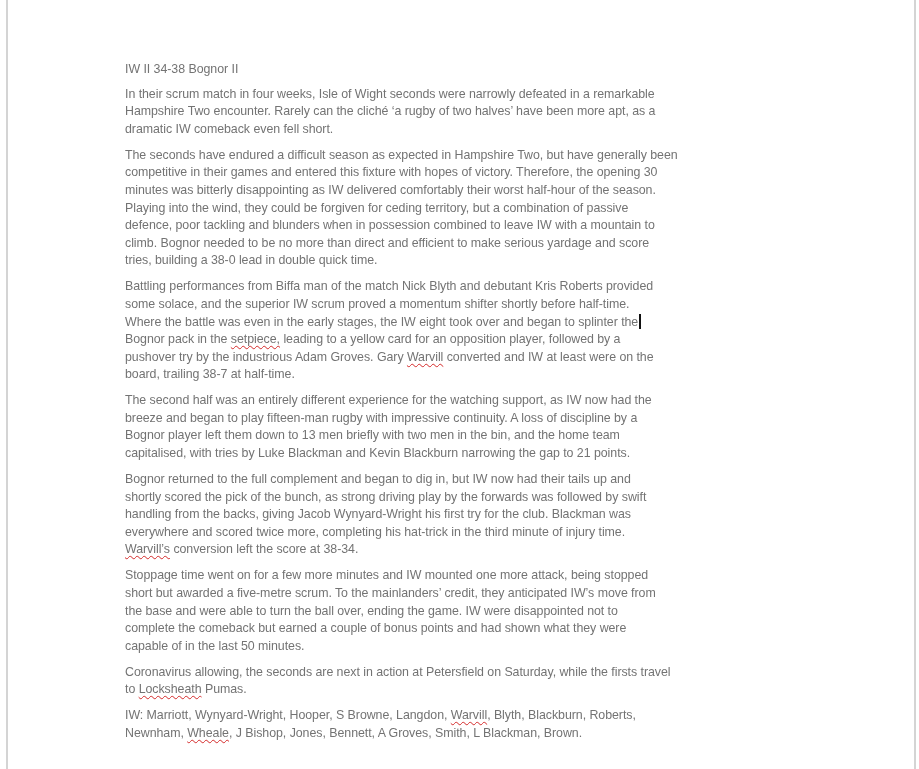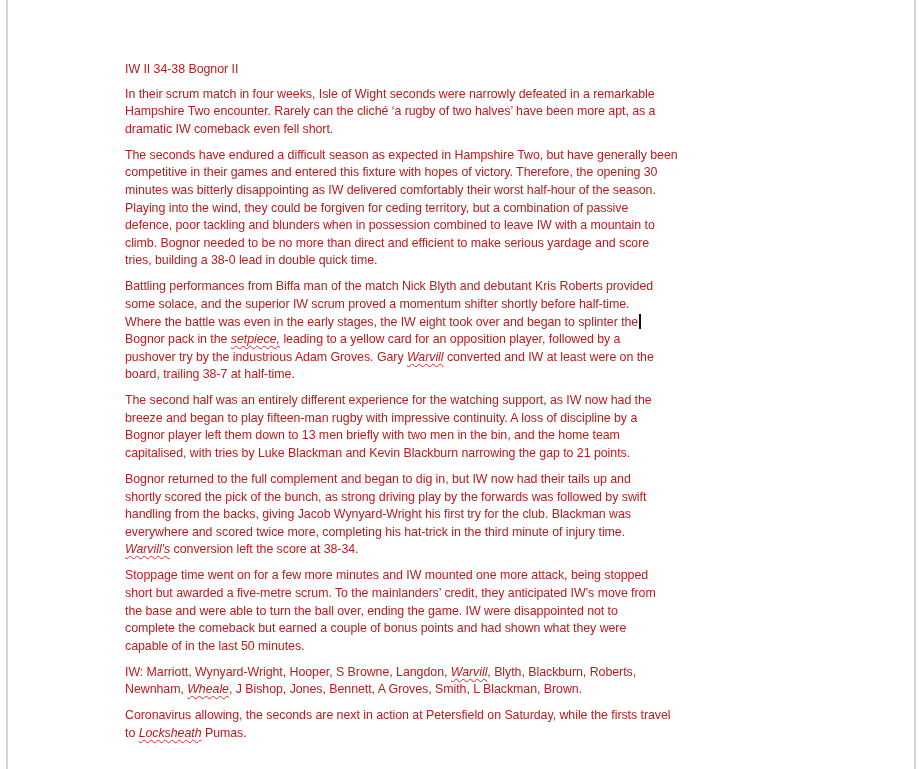--- a/index.html
+++ b/index.html
@@ -16,35 +16,34 @@
     .page-edge-right {
       position: absolute; left: 914px; top: 0; width: 2px; height: 769px;
       background: #d4d4d4;
     }
     .page {
       position: absolute; left: 8px; top: 0; width: 906px; height: 769px;
       background: #ffffff;
     }
     .body-text {
       position: absolute; left: 117px; top: 61px; width: 700px;
-      color: #b91c1c;
+      color: #737373;
       font-size: 12.4px;
       line-height: 17.6px;
       letter-spacing: -0.05px;
     }
     .body-text p {
       margin: 0 0 8.4px 0;
       white-space: nowrap;
     }
     .title { margin-bottom: 7px !important; }
     .spell {
       text-decoration: underline wavy #d42a2a;
       text-decoration-thickness: 1px;
       text-underline-offset: 2px;
-      font-style: italic;
     }
     .caret {
       display: inline-block; width: 2px; height: 15px;
       background: #111111; vertical-align: -3px; margin-left: 1px;
     }
   </style>
 </head>
 <body>
 
 <div class="page-edge-left"></div>
@@ -54,17 +53,17 @@
   <div class="body-text">
     <p class="title">IW II 34-38 Bognor II</p>
 
     <div id="paras">
         <p><span>In their scrum match in four weeks, Isle of Wight seconds were narrowly defeated in a remarkable</span><br><span>Hampshire Two encounter. Rarely can the cliché ‘a rugby of two halves’ have been more apt, as a</span><br><span>dramatic IW comeback even fell short.</span></p>
         <p><span>The seconds have endured a difficult season as expected in Hampshire Two, but have generally been</span><br><span>competitive in their games and entered this fixture with hopes of victory. Therefore, the opening 30</span><br><span>minutes was bitterly disappointing as IW delivered comfortably their worst half-hour of the season.</span><br><span>Playing into the wind, they could be forgiven for ceding territory, but a combination of passive</span><br><span>defence, poor tackling and blunders when in possession combined to leave IW with a mountain to</span><br><span>climb. Bognor needed to be no more than direct and efficient to make serious yardage and score</span><br><span>tries, building a 38-0 lead in double quick time.</span></p>
         <p><span>Battling performances from Biffa man of the match Nick Blyth and debutant Kris Roberts provided</span><br><span>some solace, and the superior IW scrum proved a momentum shifter shortly before half-time.</span><br><span>Where the battle was even in the early stages, the IW eight took over and began to splinter the</span><span class="caret"></span><br><span><span>Bognor pack in the </span><span class="spell">setpiece,</span><span> leading to a yellow card for an opposition player, followed by a</span></span><br><span><span>pushover try by the industrious Adam Groves. Gary </span><span class="spell">Warvill</span><span> converted and IW at least were on the</span></span><br><span>board, trailing 38-7 at half-time.</span></p>
         <p><span>The second half was an entirely different experience for the watching support, as IW now had the</span><br><span>breeze and began to play fifteen-man rugby with impressive continuity. A loss of discipline by a</span><br><span>Bognor player left them down to 13 men briefly with two men in the bin, and the home team</span><br><span>capitalised, with tries by Luke Blackman and Kevin Blackburn narrowing the gap to 21 points.</span></p>
         <p><span>Bognor returned to the full complement and began to dig in, but IW now had their tails up and</span><br><span>shortly scored the pick of the bunch, as strong driving play by the forwards was followed by swift</span><br><span>handling from the backs, giving Jacob Wynyard-Wright his first try for the club. Blackman was</span><br><span>everywhere and scored twice more, completing his hat-trick in the third minute of injury time.</span><br><span><span></span><span class="spell">Warvill’s</span><span> conversion left the score at 38-34.</span></span></p>
         <p><span>Stoppage time went on for a few more minutes and IW mounted one more attack, being stopped</span><br><span>short but awarded a five-metre scrum. To the mainlanders’ credit, they anticipated IW’s move from</span><br><span>the base and were able to turn the ball over, ending the game. IW were disappointed not to</span><br><span>complete the comeback but earned a couple of bonus points and had shown what they were</span><br><span>capable of in the last 50 minutes.</span></p>
+        <p><span>Coronavirus allowing, the seconds are next in action at Petersfield on Saturday, while the firsts travel</span><br><span><span>to </span><span class="spell">Locksheath</span><span> Pumas.</span></span></p>
         <p><span><span>IW: Marriott, Wynyard-Wright, Hooper, S Browne, Langdon, </span><span class="spell">Warvill</span><span>, Blyth, Blackburn, Roberts,</span></span><br><span><span>Newnham, </span><span class="spell">Wheale</span><span>, J Bishop, Jones, Bennett, A Groves, Smith, L Blackman, Brown.</span></span></p>
-        <p><span>Coronavirus allowing, the seconds are next in action at Petersfield on Saturday, while the firsts travel</span><br><span><span>to </span><span class="spell">Locksheath</span><span> Pumas.</span></span></p>
       </div>
   </div>
 </div>
 
 </body></html>

